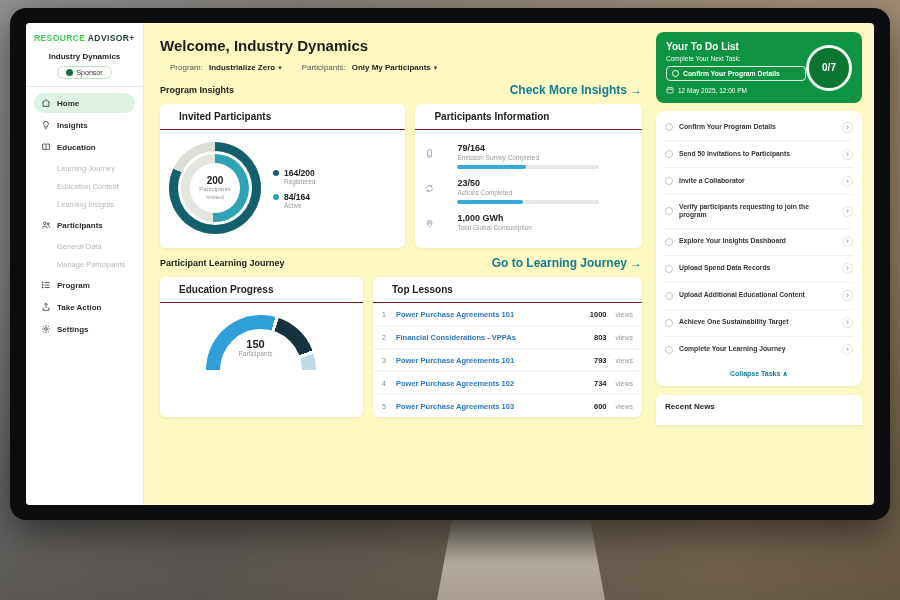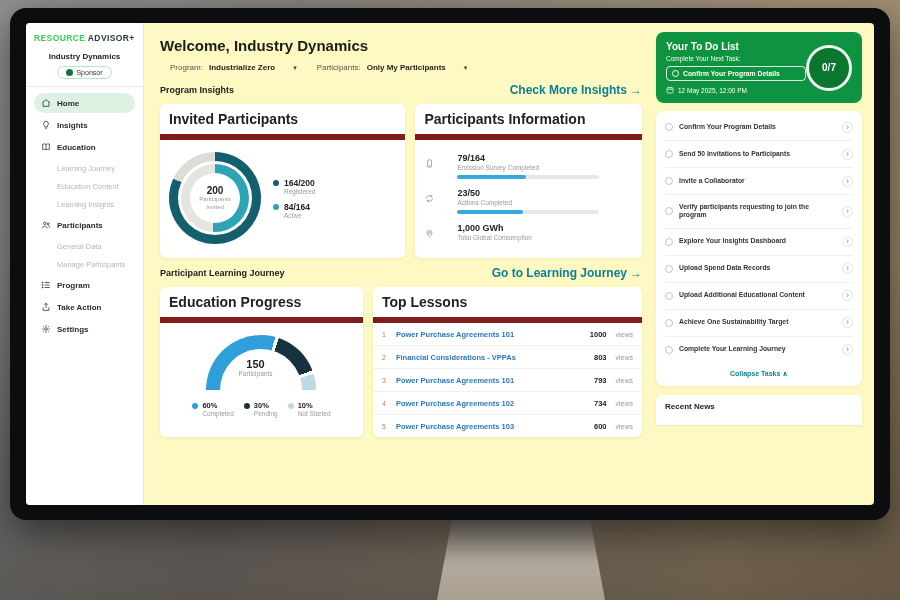--- a/index.html
+++ b/index.html
@@ -37,31 +37,31 @@
     font-size:8px; font-weight:bold; color:#2c2c2c; border-radius:11px; cursor:pointer; }
   .nav-item.active { background:#ddf2e2; }
   .nav-ic { width:10px; height:10px; display:inline-flex; color:#3a3a3a; flex-shrink:0; }
   .nav-ic svg { width:10px; height:10px; }
   .nav-sub { font-size:7.5px; color:#b9b7b3; padding:4.5px 4px 4.5px 23px; cursor:pointer; }
 
   
   .main { flex:1; min-width:0; padding:8px 14px 0 16px; }
   .page-title { font-size:15px; font-weight:bold; color:#1c1c1a; margin:6px 0 9px; }
   .filters { display:flex; align-items:center; gap:6px; font-size:8px; color:#555; margin-bottom:11px;margin-left:10px; }
-  .f-value { display:flex; align-items:center; gap:18px; font-weight:bold; color:#1f1f1d; cursor:pointer; }
+  .f-value { display:flex; align-items:center; gap:3px; font-weight:bold; color:#1f1f1d; cursor:pointer; }
   .f-gap { width:8px; }
   .chev { font-size:7px; color:#444; }
   .sec-row { display:flex; justify-content:space-between; align-items:center; margin:4px 0 7px; }
   .sec-title { font-size:9px; font-weight:bold; color:#1c1c1a; }
   .sec-link { display:flex; align-items:center; gap:3px; font-size:12px; font-weight:bold;
     color:#0d7f95; cursor:pointer; }
   .cards { display:flex; gap:10px; align-items:stretch; margin-bottom:8px; }
   .card { background:#fff; border-radius:6px; box-shadow:0 1px 3px rgba(0,0,0,.07); }
-  .card-h { font-size:14px; font-weight:bold; color:#222; padding:7px 9px;
-    border-bottom:6px solid #7f1d1d; }
+  .card-h { font-size:10px; font-weight:bold; color:#222; padding:7px 19px;
+    border-bottom:1px solid #7f1d1d; }
   .card-invited { flex:52; } .card-info { flex:48; }
   .card-gauge { flex:43; } .card-lessons { flex:57; }
 
   
   .donut-body { display:flex; align-items:center; gap:12px; padding:12px 9px; }
   .donut { position:relative; width:92px; height:92px; flex-shrink:0; }
   .d-ring1 { position:absolute; inset:0; border-radius:50%;
     background:conic-gradient(#135f6d 0 295deg,#ddddd8 295deg 360deg); }
   .d-gap1 { position:absolute; inset:9px; border-radius:50%; background:#fff; }
   .d-ring2 { position:absolute; inset:12px; border-radius:50%;
@@ -354,43 +354,20 @@
             <div class="card-h">Education Progress</div>
             <div class="gauge-body">
               <div class="gauge">
                 <div class="g-arc"></div>
                 <div class="g-hole"></div>
                 <div class="g-center">
                   <div class="g-num">150</div>
                   <div class="g-cap">Participants</div>
                 </div>
               </div>
-              <div class="g-legend">
-                <div class="g-li">
-                  <span class="dot dot-blue"></span>
-                  <span>
-                    <div class="lg-v" style="font-size:7.5px">60%</div>
-                    <div class="lg-l">Completed</div>
-                  </span>
-                </div>
-                <div class="g-li">
-                  <span class="dot dot-navy"></span>
-                  <span>
-                    <div class="lg-v" style="font-size:7.5px">30%</div>
-                    <div class="lg-l">Pending</div>
-                  </span>
-                </div>
-                <div class="g-li">
-                  <span class="dot dot-light"></span>
-                  <span>
-                    <div class="lg-v" style="font-size:7.5px">10%</div>
-                    <div class="lg-l">Not Started</div>
-                  </span>
-                </div>
-              </div>
             </div>
           </div>
 
           <div class="card card-lessons">
             <div class="card-h">Top Lessons</div>
             <div>
               <div class="lesson">
                 <span class="ls-rank">1</span>
                 <span class="ls-title">Power Purchase Agreements 101</span>
                 <span class="ls-vnum">1000</span>

